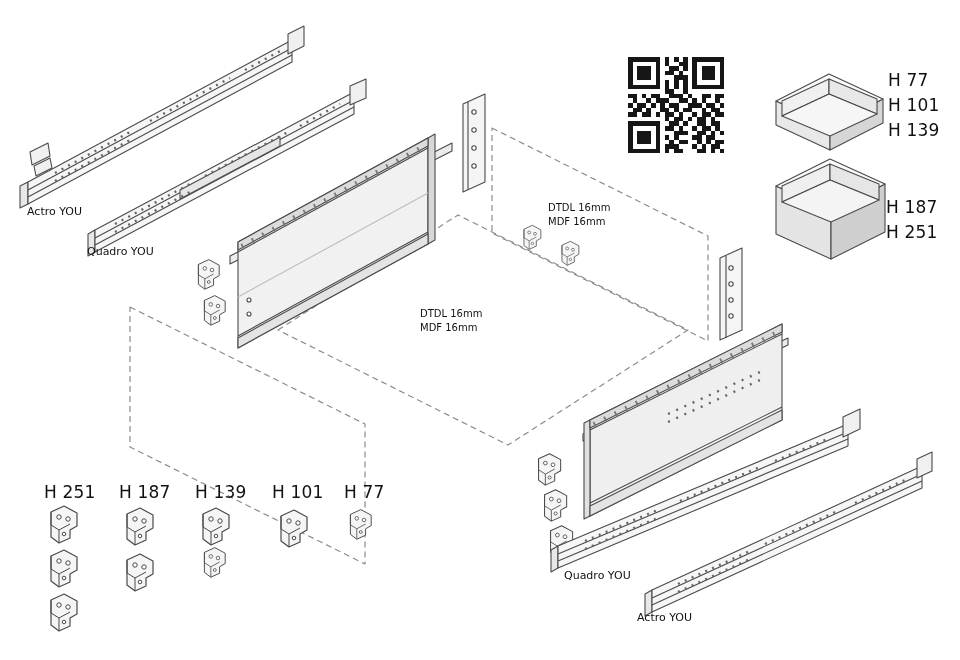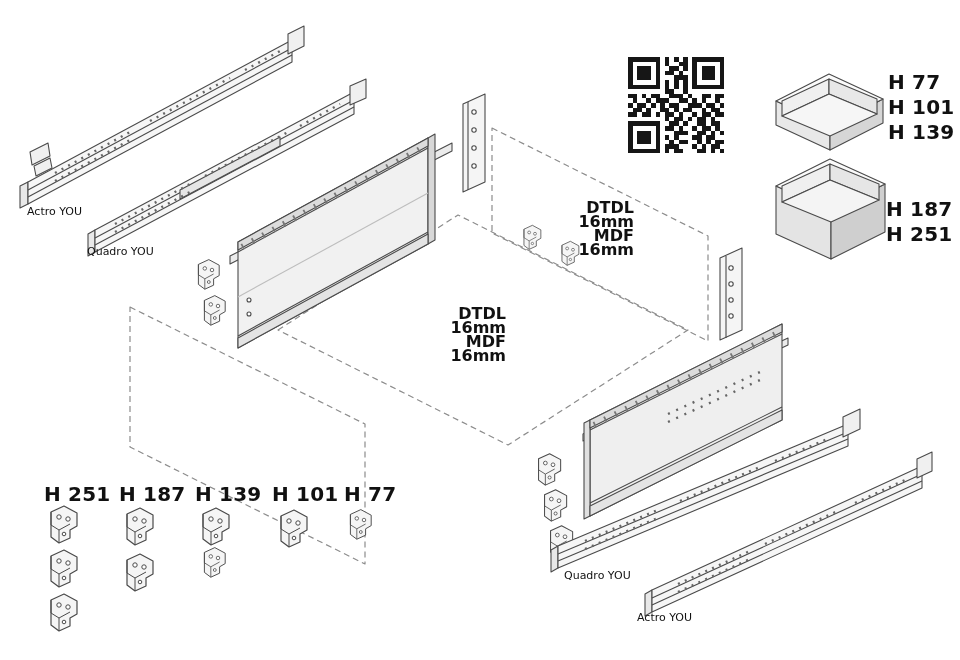--- a/index.html
+++ b/index.html
@@ -4,22 +4,22 @@
 <title>Drawer System Exploded Diagram</title>
 <style>
   html,body{margin:0;padding:0;background:#fff;}
   .stage{
     position:relative;width:960px;height:660px;background:#ffffff;overflow:hidden;
     font-family:"DejaVu Sans","Liberation Sans",sans-serif;color:#111;
   }
   .stage svg{position:absolute;left:0;top:0;}
   .label{position:absolute;white-space:nowrap;color:#111;}
   .label-sm{font-size:11px;font-weight:normal;}
-  .label-note{font-size:16px;font-weight:bold;text-align:right;line-height:14px;white-space:normal;}
-  .label-h{font-size:20px;font-weight:700;letter-spacing:.2px;}
+  .label-note{font-size:10px;font-weight:normal;text-align:left;line-height:14px;white-space:normal;}
+  .label-h{font-size:17px;font-weight:400;letter-spacing:.2px;}
   .qr{
     position:absolute;left:628px;top:57px;background:#fff;
     display:grid;grid-template-columns:repeat(21,4.6px);grid-auto-rows:4.6px;
   }
   .qr div{width:4.6px;height:4.6px;}
   .qr div.on{background:#161616;}
 </style>
 </head>
 <body>
 

